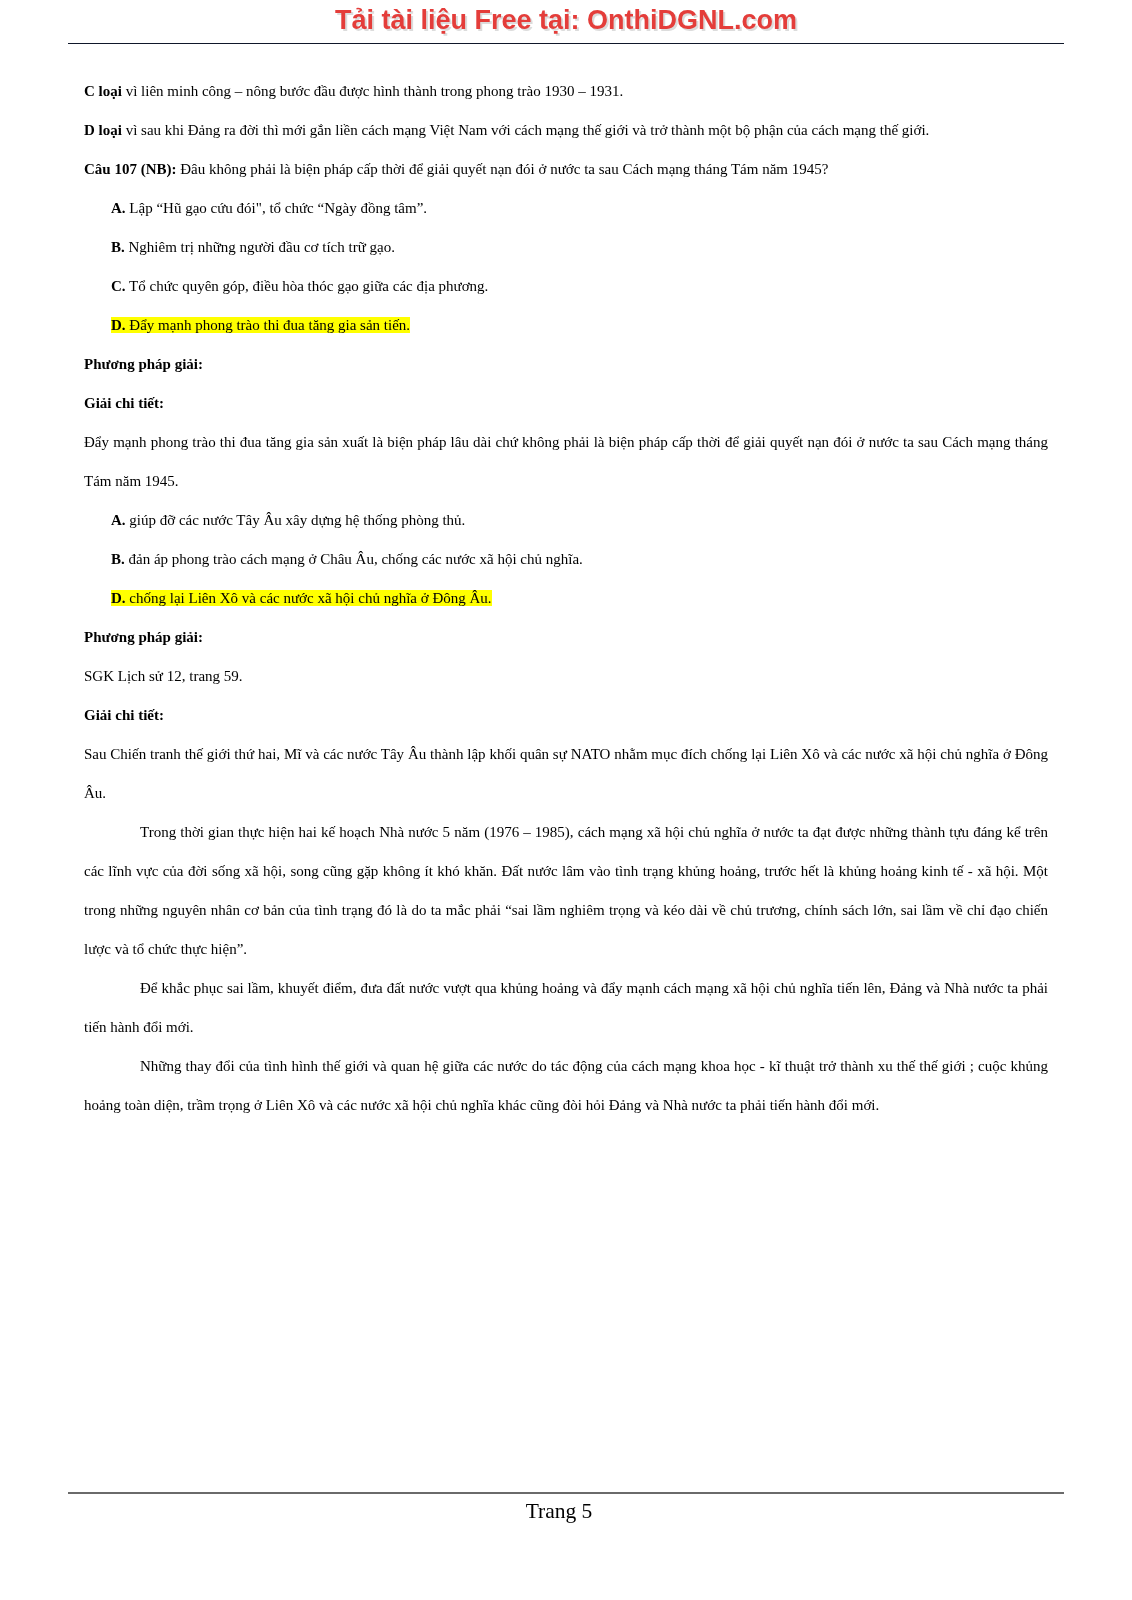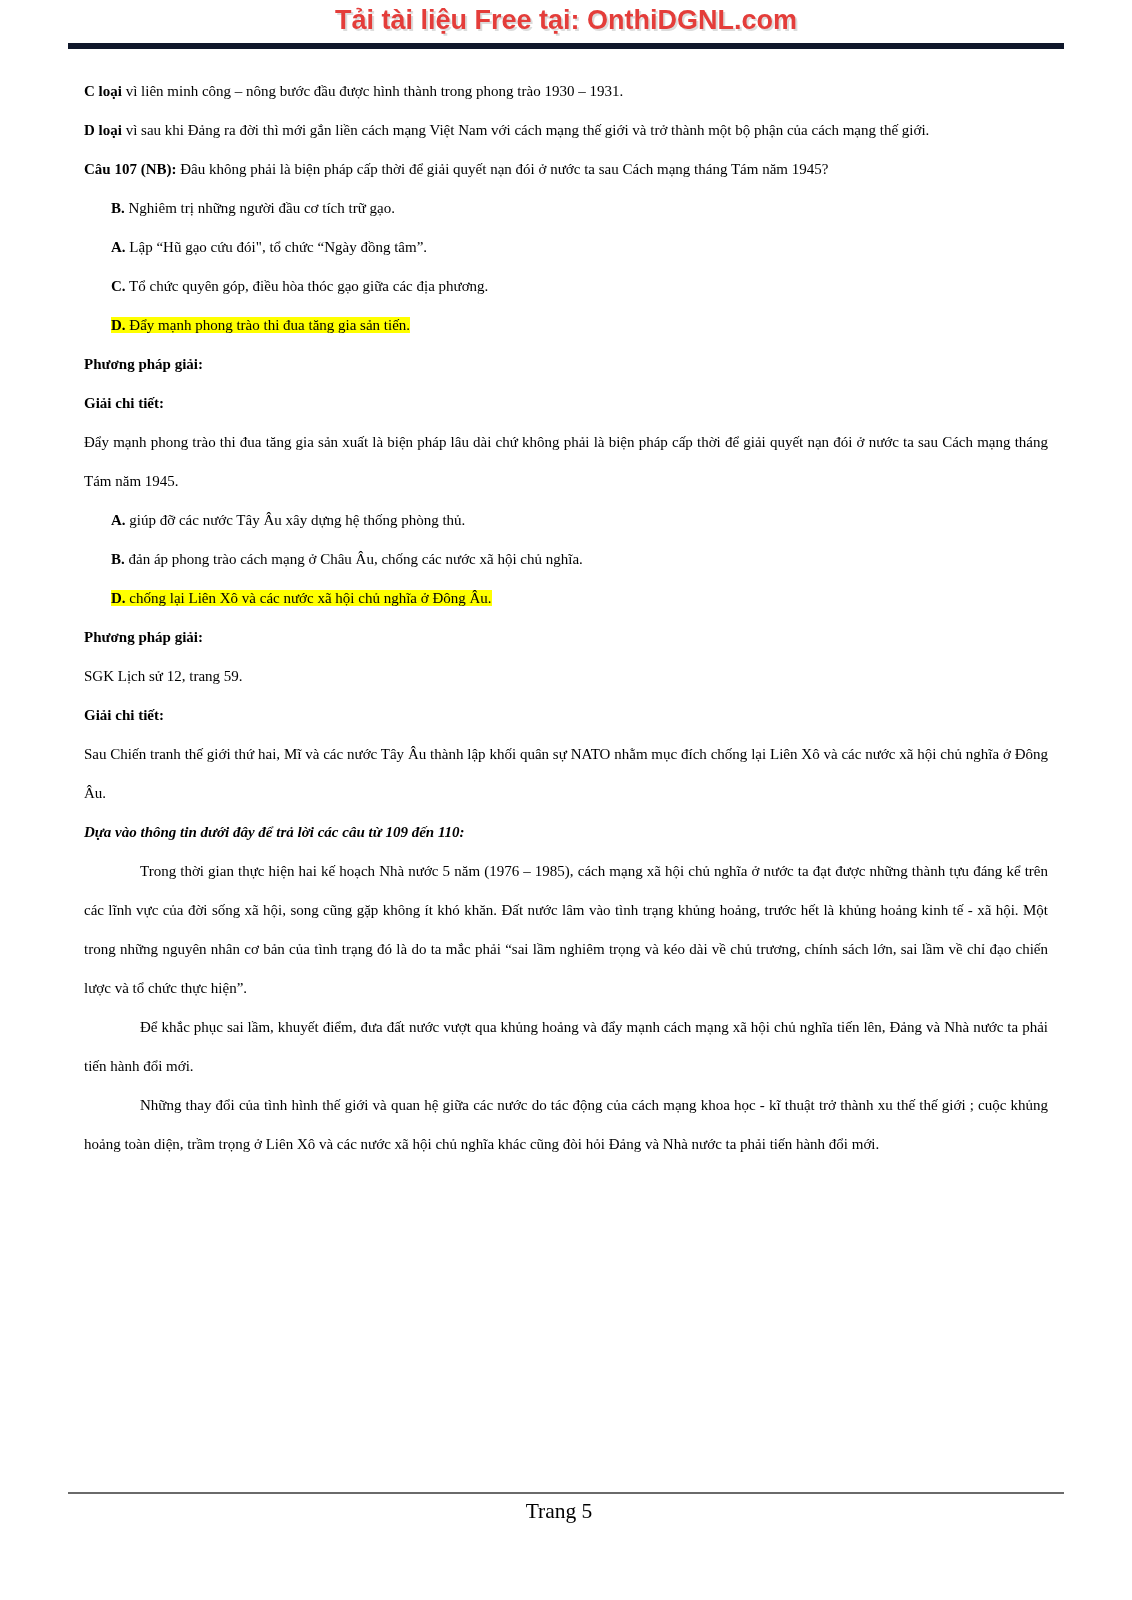--- a/index.html
+++ b/index.html
@@ -6,21 +6,21 @@
   html, body { background: #ffffff; }
   body {
     width: 1132px; height: 1600px; position: relative;
     font-family: "Liberation Serif", "DejaVu Serif", serif;
     color: #000000;
   }
   .page-header {
     position: absolute; top: 0; left: 68px; width: 996px;
     text-align: center;
     padding: 5px 0 7px 0;
-    border-bottom: 6px solid #0f172a;
+    border-bottom: 1px solid #0f172a;
   }
   .page-header .title {
     font-family: "Liberation Sans", "DejaVu Sans", sans-serif;
     font-weight: bold;
     font-size: 27px;
     color: #e43d3a;
     text-shadow: 2px 2px 0 #dcdcdc;
   }
   .content {
     position: absolute; top: 72px; left: 84px; width: 964px;
@@ -53,23 +53,23 @@
 </header>
 
 <main class="content">
 
   <p class="line"><span class="b">C loại</span><span> vì liên minh công – nông bước đầu được hình thành trong phong trào 1930 – 1931.</span></p>
 
   <p class="line"><span class="b">D loại</span><span> vì sau khi Đảng ra đời thì mới gắn liền cách mạng Việt Nam với cách mạng thế giới và trở thành một bộ phận của cách mạng thế giới.</span></p>
 
   <p class="line"><span class="b">Câu 107 (NB):</span><span> Đâu không phải là biện pháp cấp thời để giải quyết nạn đói ở nước ta sau Cách mạng tháng Tám năm 1945?</span></p>
 
+  <p class="line opt"><span class="b">A.</span><span> Lập “Hũ gạo cứu đói", tổ chức “Ngày đồng tâm”.</span></p>
+
   <p class="line opt"><span class="b">B.</span><span> Nghiêm trị những người đầu cơ tích trữ gạo.</span></p>
-
-  <p class="line opt"><span class="b">A.</span><span> Lập “Hũ gạo cứu đói", tổ chức “Ngày đồng tâm”.</span></p>
 
   <p class="line opt"><span class="b">C.</span><span> Tổ chức quyên góp, điều hòa thóc gạo giữa các địa phương.</span></p>
 
   <p class="line opt"><span class="hl"><span class="b">D.</span><span> Đẩy mạnh phong trào thi đua tăng gia sản tiến.</span></span></p>
 
   <p class="line"><span class="b">Phương pháp giải:</span></p>
 
 
   <p class="line"><span class="b">Giải chi tiết:</span></p>
 
@@ -84,21 +84,20 @@
   <p class="line opt"><span class="hl"><span class="b">D.</span><span> chống lại Liên Xô và các nước xã hội chủ nghĩa ở Đông Âu.</span></span></p>
 
   <p class="line"><span class="b">Phương pháp giải:</span></p>
 
   <p class="line">SGK Lịch sử 12, trang 59.</p>
 
   <p class="line"><span class="b">Giải chi tiết:</span></p>
 
   <p class="line">Sau Chiến tranh thế giới thứ hai, Mĩ và các nước Tây Âu thành lập khối quân sự NATO nhằm mục đích chống lại Liên Xô và các nước xã hội chủ nghĩa ở Đông Âu.</p>
 
-  <p class="line"><span class="bi">Dựa vào thông tin dưới đây để trả lời các câu từ 109 đến 110:</span></p>
 
   <p class="line indent">Trong thời gian thực hiện hai kế hoạch Nhà nước 5 năm (1976 – 1985), cách mạng xã hội chủ nghĩa ở nước ta đạt được những thành tựu đáng kể trên các lĩnh vực của đời sống xã hội, song cũng gặp không ít khó khăn. Đất nước lâm vào tình trạng khủng hoảng, trước hết là khủng hoảng kinh tế - xã hội. Một trong những nguyên nhân cơ bản của tình trạng đó là do ta mắc phải “sai lầm nghiêm trọng và kéo dài về chủ trương, chính sách lớn, sai lầm về chỉ đạo chiến lược và tổ chức thực hiện”.</p>
 
   <p class="line indent">Để khắc phục sai lầm, khuyết điểm, đưa đất nước vượt qua khủng hoảng và đẩy mạnh cách mạng xã hội chủ nghĩa tiến lên, Đảng và Nhà nước ta phải tiến hành đổi mới.</p>
 
   <p class="line indent">Những thay đổi của tình hình thế giới và quan hệ giữa các nước do tác động của cách mạng khoa học - kĩ thuật trở thành xu thế thế giới ; cuộc khủng hoảng toàn diện, trầm trọng ở Liên Xô và các nước xã hội chủ nghĩa khác cũng đòi hỏi Đảng và Nhà nước ta phải tiến hành đổi mới.</p>
 
 </main>
 
 <footer class="page-footer">

